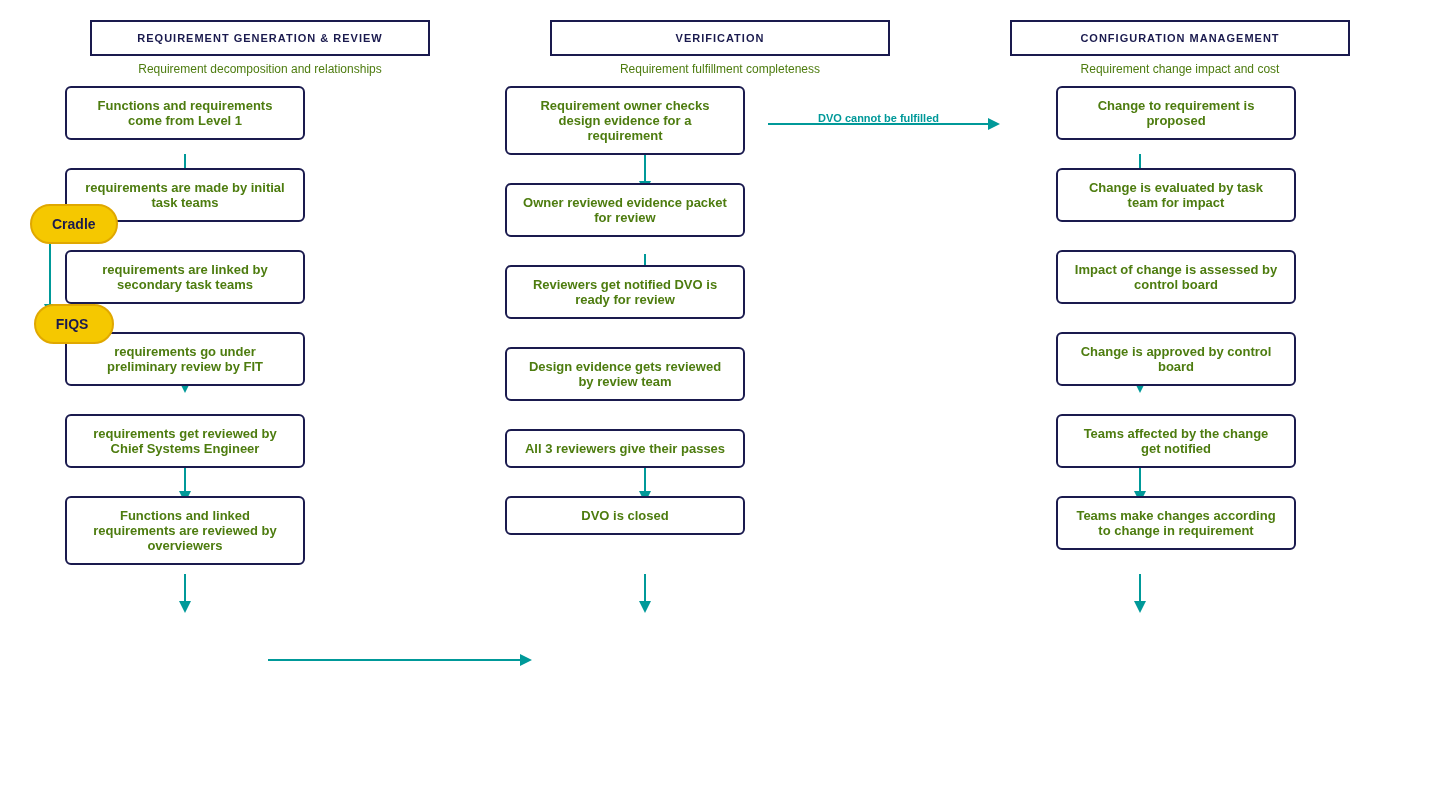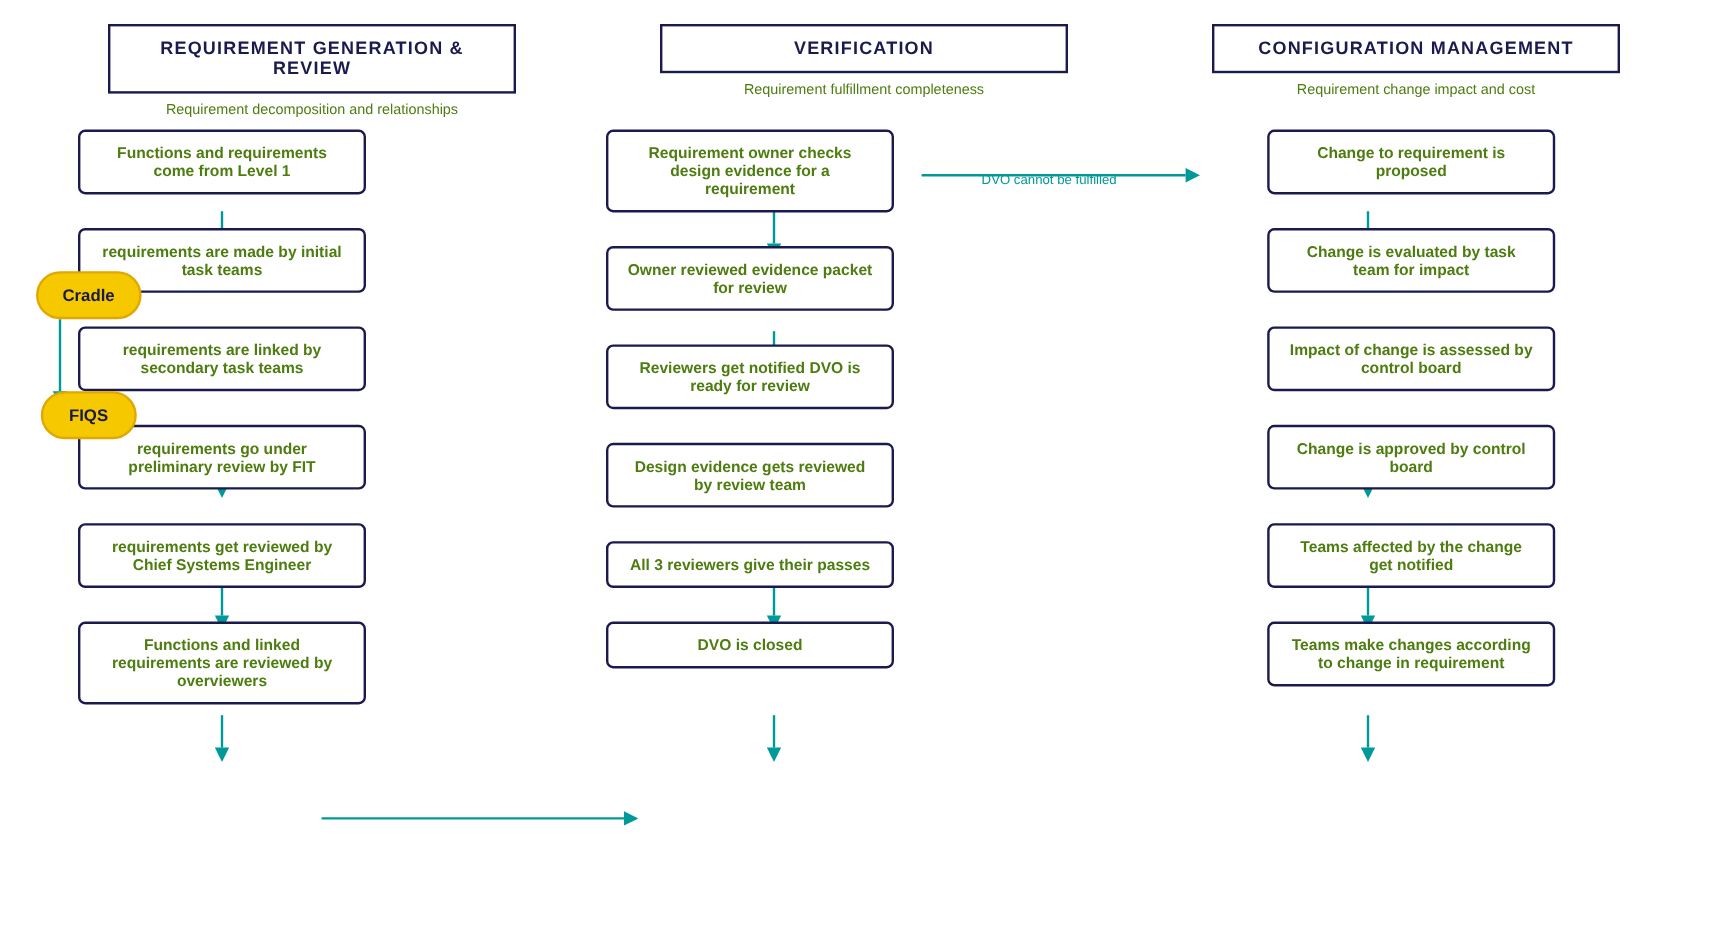--- a/index.html
+++ b/index.html
@@ -30,21 +30,21 @@
       display: flex;
       flex-direction: column;
       align-items: center;
       width: 420px;
     }
 
     .col-header-box {
       border: 2px solid #1a1a4e;
       padding: 10px 24px;
       font-weight: bold;
-      font-size: 15px;
+      font-size: 11px;
       letter-spacing: 1px;
       text-align: center;
       color: #1a1a4e;
       width: 340px;
       text-align: center;
     }
 
     .col-subtitle {
       color: #4d7c0f;
       font-size: 12px;
@@ -67,21 +67,21 @@
     }
 
     
     .oval {
       background: #f5c800;
       border-radius: 50px;
       padding: 10px 20px;
       font-weight: bold;
       font-size: 14px;
       color: #1a1a4e;
-      text-align: center;
+      text-align: left;
       min-width: 80px;
       border: 2px solid #e0a800;
     }
 
     
     
 
     .diagram-wrapper {
       position: relative;
       width: 1380px;
@@ -177,21 +177,21 @@
       <polygon points="1104,515 1110,527 1116,515" fill="#009999"></polygon>
 
       <line x1="238" y1="574" x2="490" y2="574" stroke="#009999" stroke-width="2"></line>
       <polygon points="490,568 502,574 490,580" fill="#009999"></polygon>
 
       <line x1="738" y1="38" x2="958" y2="38" stroke="#009999" stroke-width="2"></line>
       <polygon points="958,32 970,38 958,44" fill="#009999"></polygon>
 
     </svg>
 
-    <div class="dvo-label" style="left: 788px; top: 36px;">DVO cannot be fulfilled</div>
+    <div class="dvo-label" style="left: 788px; top: 26px; font-weight: bold;">DVO cannot be fulfilled</div>
 
     <div style="position: absolute; left: 55px; top: 0; display: flex; flex-direction: column; align-items: center; width: 200px;">
       <div class="flow-box">
         <span>Functions and requirements come from Level 1</span>
       </div>
       <div style="height:28px;"></div>
       <div class="flow-box">
         <span>requirements are made by initial task teams</span>
       </div>
       <div style="height:28px;"></div>

